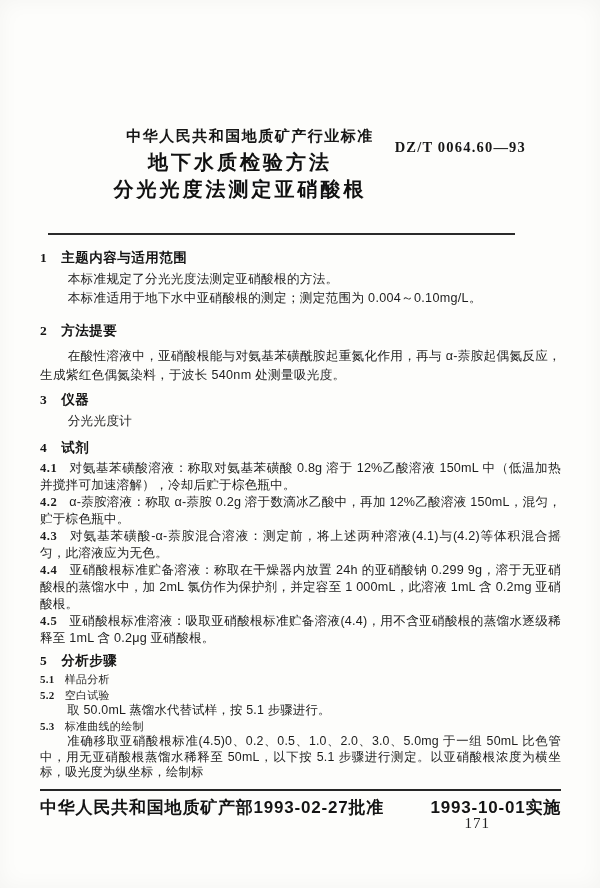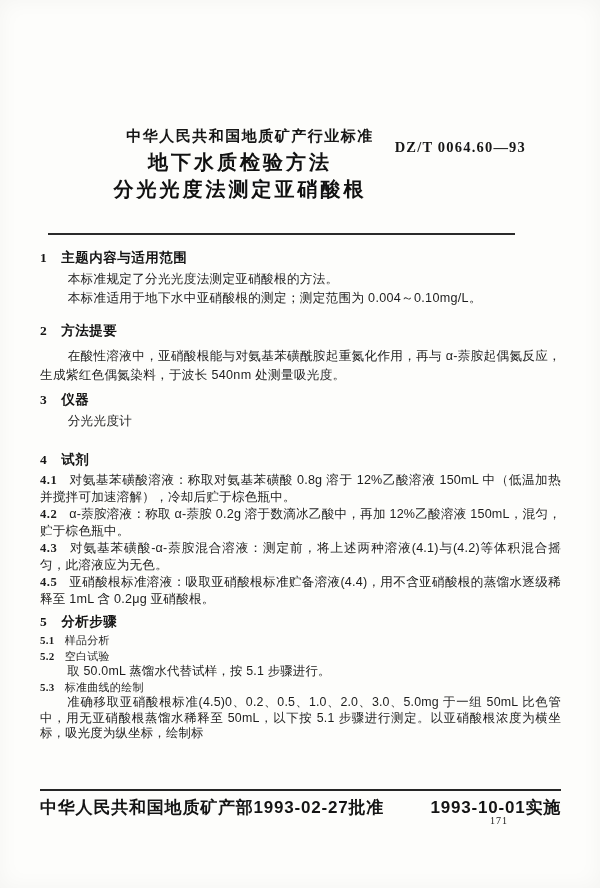--- a/index.html
+++ b/index.html
@@ -50,21 +50,21 @@
   .sec-head {
     font-size: 13.5px; font-weight: 700; line-height: 17px;
     letter-spacing: 0.5px; color: #141414;
   }
   .sec-head .num { margin-right: 14px; font-family: "Liberation Serif", serif; }
   .sec-head { margin-bottom: 4px; }
   .sec1 { margin-top: 3px; }
   .sec2 { margin-top: 14px; }
   .sec2 .sec-head { margin-bottom: 8px; }
   .sec3 { margin-top: 6px; }
-  .sec4 { margin-top: 20px; }
+  .sec4 { margin-top: 8px; }
   .sec5 { margin-top: 5px; }
   .para {
     margin: 0;
     font-size: 12.6px; line-height: 19px;
     text-indent: 2.2em; text-align: justify;
     letter-spacing: 0.3px;
   }
   .item {
     margin: 0;
     font-size: 12.6px; line-height: 17px;
@@ -90,23 +90,23 @@
     position: absolute; top: 789px; left: 40px; width: 521px; height: 2px;
     background: #262626;
   }
   .footer-row {
     position: absolute; top: 796px; left: 40px; width: 521px;
     display: flex; justify-content: space-between; align-items: baseline;
     font-size: 17px; font-weight: 700; color: #141414;
     letter-spacing: 0.8px;
   }
   .page-num {
-    position: absolute; top: 815px; right: 92px;
+    position: absolute; top: 815px; right: 110px;
     font-family: "Liberation Serif", "DejaVu Serif", serif;
-    font-size: 10px; letter-spacing: 1px; color: #222;
+    font-size: 15px; letter-spacing: 1px; color: #222;
   }
 </style>
 </head>
 <body>
 
 <div class="page">
 
   <div class="org-line">中华人民共和国地质矿产行业标准</div>
   <div class="std-code">DZ/T 0064.60—93</div>
   <div class="doc-title t1">地下水质检验方法</div>
@@ -137,20 +137,21 @@
       <p class="para">分光光度计</p>
     </div>
 
     <div class="sec sec4">
       <div class="sec-head">
         <span class="num">4</span><span>试剂</span>
       </div>
       <p class="item"><span class="num">4.1</span><span>对氨基苯磺酸溶液：称取对氨基苯磺酸 0.8g 溶于 12%乙酸溶液 150mL 中（低温加热并搅拌可加速溶解），冷却后贮于棕色瓶中。</span></p>
       <p class="item"><span class="num">4.2</span><span>α-萘胺溶液：称取 α-萘胺 0.2g 溶于数滴冰乙酸中，再加 12%乙酸溶液 150mL，混匀，贮于棕色瓶中。</span></p>
       <p class="item"><span class="num">4.3</span><span>对氨基苯磺酸-α-萘胺混合溶液：测定前，将上述两种溶液(4.1)与(4.2)等体积混合摇匀，此溶液应为无色。</span></p>
+      <p class="item"><span class="num">4.4</span><span>亚硝酸根标准贮备溶液：称取在干燥器内放置 24h 的亚硝酸钠 0.299 9g，溶于无亚硝酸根的蒸馏水中，加 2mL 氯仿作为保护剂，并定容至 1 000mL，此溶液 1mL 含 0.2mg 亚硝酸根。</span></p>
       <p class="item"><span class="num">4.5</span><span>亚硝酸根标准溶液：吸取亚硝酸根标准贮备溶液(4.4)，用不含亚硝酸根的蒸馏水逐级稀释至 1mL 含 0.2μg 亚硝酸根。</span></p>
     </div>
 
     <div class="sec sec5">
       <div class="sec-head">
         <span class="num">5</span><span>分析步骤</span>
       </div>
 
       <div class="sub-head">
         <span class="num">5.1</span><span>样品分析</span>

